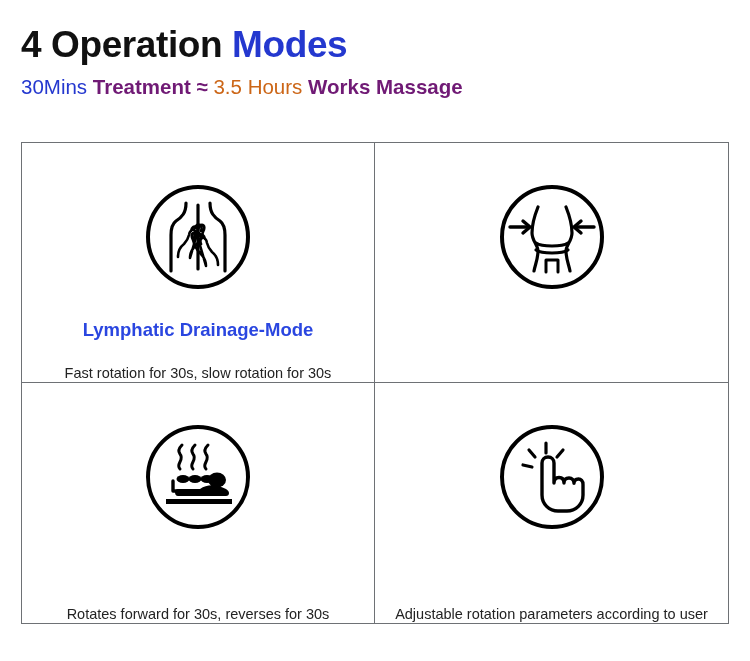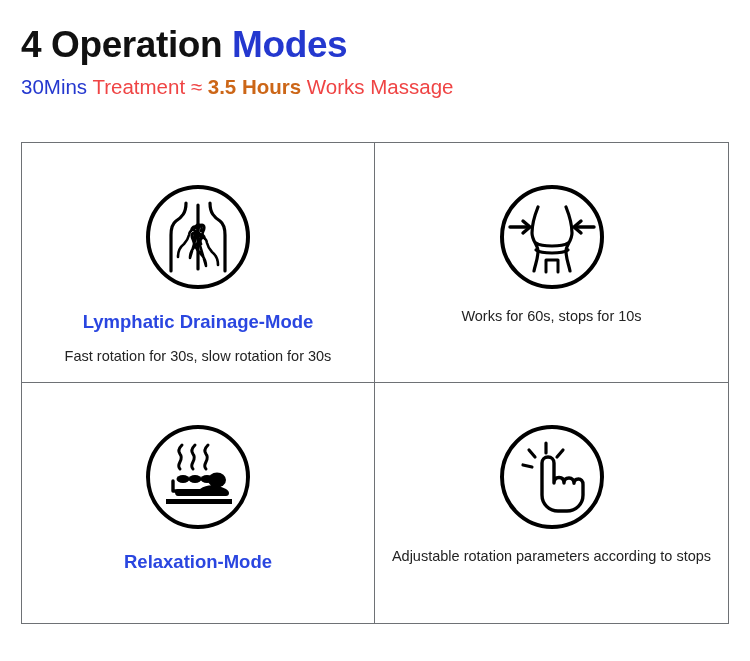--- a/index.html
+++ b/index.html
@@ -45,43 +45,43 @@
     line-height: 1.2;
     white-space: nowrap;
     color: #1f1f1f;
   }
   .subline .blue-b {
     color: #2438cf;
     font-weight: normal;
   }
   .subline .orange-b {
     color: #cc6617;
-    font-weight: bold;
-  }
-  .subline .plain { font-weight: normal; color: #ef4444; }
+    font-weight: normal;
+  }
+  .subline .plain { font-weight: bold; color: #701a75; }
 
   
   .grid {
     position: absolute;
     left: 21px;
     top: 142px;
     width: 708px;
     height: 482px;
     border: 1px solid #6e7175;
     box-sizing: border-box;
     display: grid;
     grid-template-columns: 1fr 1fr;
     grid-template-rows: 1fr 1fr;
   }
   .cell {
     box-sizing: border-box;
     display: flex;
     flex-direction: column;
     align-items: center;
-    justify-content: flex-start;
+    justify-content: space-between;
     padding-top: 38px;
     position: relative;
   }
   .cell.br { border-right: 1px solid #6e7175; }
   .cell.bb { border-bottom: 1px solid #6e7175; }
 
   .icon-wrap {
     width: 112px;
     height: 112px;
     display: block;
@@ -157,21 +157,20 @@
 
           <path d="M50 79 L50 91 M50 79 L62 79 M62 79 L62 91" fill="none" stroke="#000" stroke-width="3" stroke-linecap="round"></path>
 
           <line x1="14" y1="46" x2="33" y2="46" stroke="#000" stroke-width="3.4" stroke-linecap="round"></line>
           <polyline points="27,40 34,46 27,52" fill="none" stroke="#000" stroke-width="3.4" stroke-linecap="round" stroke-linejoin="round"></polyline>
 
           <line x1="98" y1="46" x2="79" y2="46" stroke="#000" stroke-width="3.4" stroke-linecap="round"></line>
           <polyline points="85,40 78,46 85,52" fill="none" stroke="#000" stroke-width="3.4" stroke-linecap="round" stroke-linejoin="round"></polyline>
         </svg>
       </div>
-      <div class="card-desc">Works for 60s, stops for 10s</div>
     </div>
 
     <div class="cell br">
       <div class="icon-wrap">
         <svg viewBox="0 0 112 112" width="112" height="112" aria-hidden="true">
           <circle cx="56" cy="56" r="50" fill="none" stroke="#000" stroke-width="4"></circle>
 
           <path d="M38 48 C33 43 43 39 38 33 C35 29 38 26 40 24" fill="none" stroke="#000" stroke-width="3" stroke-linecap="round"></path>
           <path d="M51 48 C46 43 56 39 51 33 C48 29 51 26 53 24" fill="none" stroke="#000" stroke-width="3" stroke-linecap="round"></path>
           <path d="M64 48 C59 43 69 39 64 33 C61 29 64 26 66 24" fill="none" stroke="#000" stroke-width="3" stroke-linecap="round"></path>
@@ -183,21 +182,21 @@
 
           <ellipse cx="41" cy="58" rx="6.5" ry="4" fill="#000"></ellipse>
           <ellipse cx="53" cy="58" rx="6.5" ry="4" fill="#000"></ellipse>
           <ellipse cx="65" cy="58" rx="6.5" ry="4" fill="#000"></ellipse>
 
           <path d="M31 60 L31 70 L40 70" fill="none" stroke="#000" stroke-width="3.4" stroke-linecap="round" stroke-linejoin="round"></path>
 
           <rect x="24" y="78" width="66" height="5" fill="#000"></rect>
         </svg>
       </div>
-      <div class="card-title">Relaxation-Mode</div>
+      <div class="card-desc">Rotates forward for 30s, reverses for 30s</div>
     </div>
 
     <div class="cell">
       <div class="icon-wrap">
         <svg viewBox="0 0 112 112" width="112" height="112" aria-hidden="true">
           <circle cx="56" cy="56" r="50" fill="none" stroke="#000" stroke-width="4"></circle>
 
           <line x1="50" y1="22" x2="50" y2="32" stroke="#000" stroke-width="3.2" stroke-linecap="round"></line>
           <line x1="33" y1="29" x2="39" y2="36" stroke="#000" stroke-width="3.2" stroke-linecap="round"></line>
           <line x1="27" y1="44" x2="36" y2="46" stroke="#000" stroke-width="3.2" stroke-linecap="round"></line>
@@ -207,17 +206,17 @@
                    L58 62
                    C58 58.5 60 56.5 63 56.5 C66 56.5 68 58.5 68 62
                    C68 58.8 70 57 73 57 C76 57 78 59 78 62.3
                    C78 59.6 79.8 58 82.4 58 C85 58 87 60 87 63.4
                    L87 74
                    C87 83 80 90 71 90
                    L62 90
                    C53 90 46 83 46 74 Z" fill="none" stroke="#000" stroke-width="3.4" stroke-linejoin="round" stroke-linecap="round"></path>
         </svg>
       </div>
-      <div class="card-desc">Adjustable rotation parameters according to stops</div>
+      <div class="card-desc">Adjustable rotation parameters according to user</div>
     </div>
 
   </div>
 </div>
 
 </body></html>

